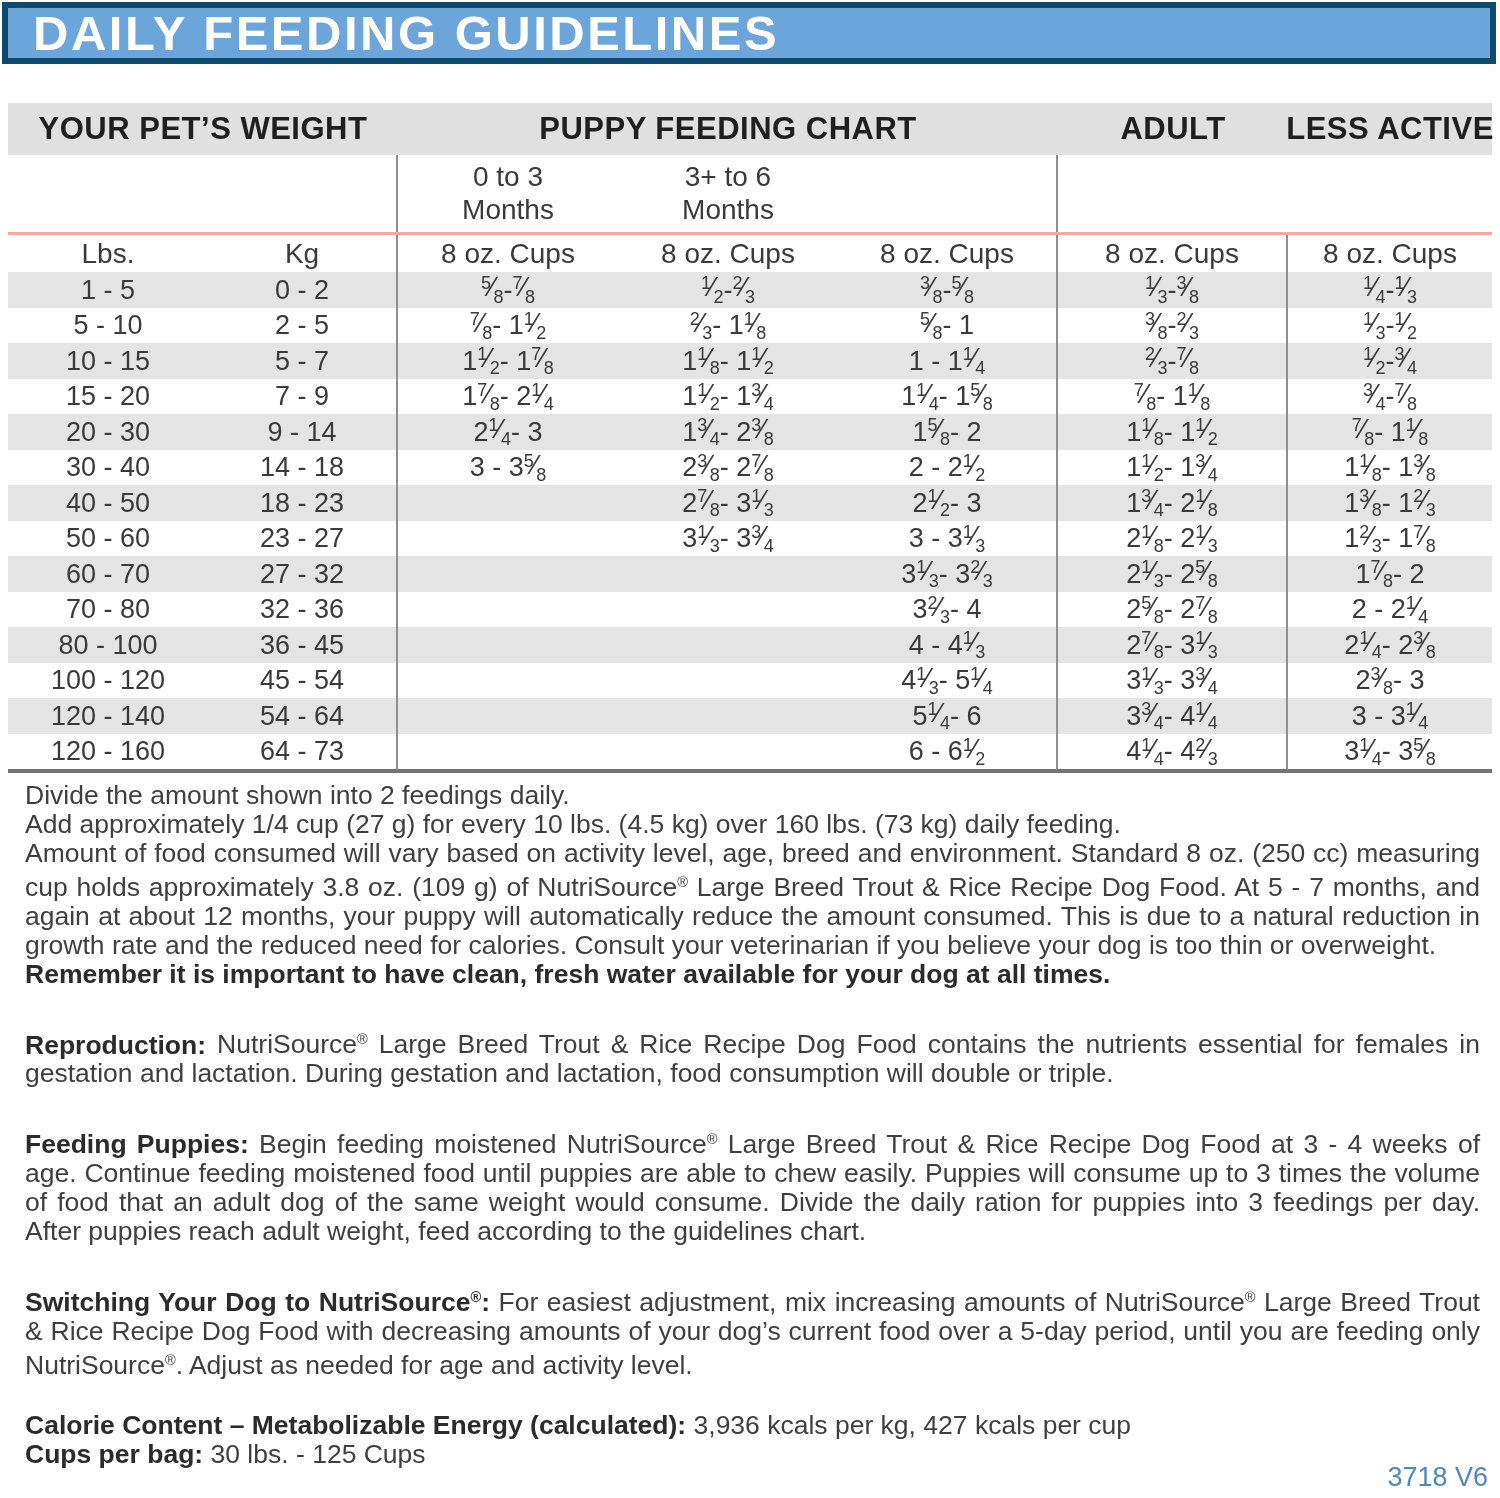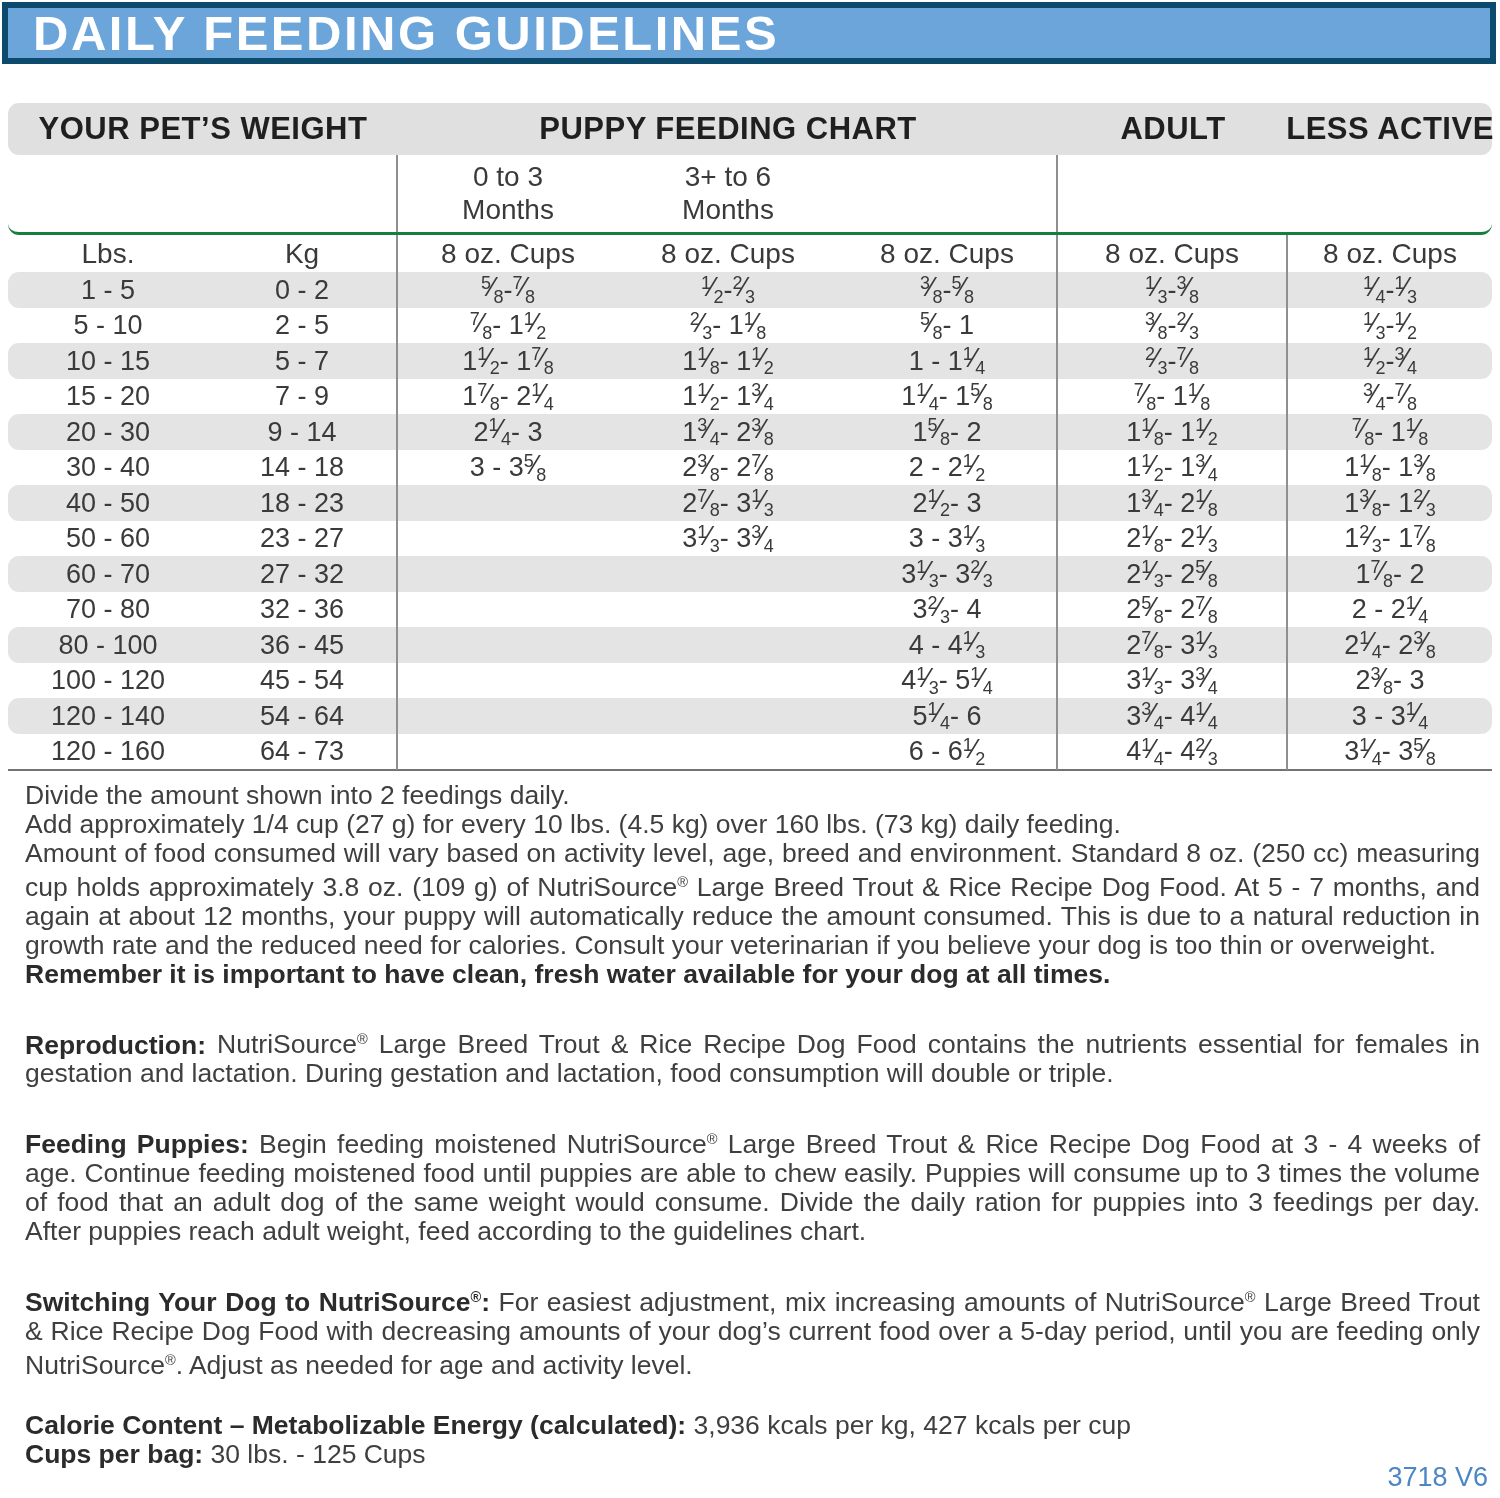--- a/index.html
+++ b/index.html
@@ -13,32 +13,32 @@
     position:absolute;left:2px;top:2px;width:1494px;height:62px;
     background:#6BA5DA;border:6px solid #0c4a6e;box-sizing:border-box;
     display:flex;align-items:center;
   }
   .title-bar .title{
     color:#ffffff;font-weight:bold;font-size:49px;letter-spacing:2.5px;
     padding-left:25px;white-space:nowrap;
   }
   
   .ftable{position:absolute;left:8px;top:103px;width:1484px;}
-  .grid{display:grid;grid-template-columns:200px 190px 220px 220px 220px 230px 204px;border-radius:11px;}
+  .grid{display:grid;grid-template-columns:200px 190px 220px 220px 220px 230px 204px;}
   .cell{display:flex;align-items:center;justify-content:center;text-align:center;}
   .vr{border-right:2px solid #8F8F8F;}
   .band{height:52px;background:#E0E0E1;font-weight:bold;font-size:31px;color:#1f1f1f;letter-spacing:0.5px;}
   .band .cell{white-space:nowrap;}
   .span2{grid-column:1/3;}
   .span3{grid-column:3/6;}
-  .subhead{height:80px;font-size:28px;line-height:1.16;border-bottom:3px solid #15803d;box-sizing:border-box;color:#3a3a3a;}
+  .subhead{height:80px;font-size:28px;line-height:1.16;border-bottom:3px solid #fca5a5;box-sizing:border-box;color:#3a3a3a;}
   .units{height:37px;font-size:28px;color:#3a3a3a;}
   .t-row{height:35.5px;font-size:27px;color:#3a3a3a;}
   .t-row.stripe{background:#E4E4E5;}
-  .t-body{border-bottom:2px solid #737373;}
+  .t-body{border-bottom:4px solid #737373;}
   .fr{white-space:nowrap;}
   .fr sup{font-size:18px;vertical-align:7px;}
   .fr sub{font-size:18px;vertical-align:-7px;}
   .fr .sl{margin:0 -1px;}
   
   .notes{position:absolute;left:25px;top:781px;width:1455px;font-size:26.5px;line-height:29px;color:#3f3f3f;}
   .notes p{margin:0;}
   .just{text-align:justify;}
   .bold{font-weight:bold;color:#2b2b2b;}
   .sec{margin-top:37px !important;}

